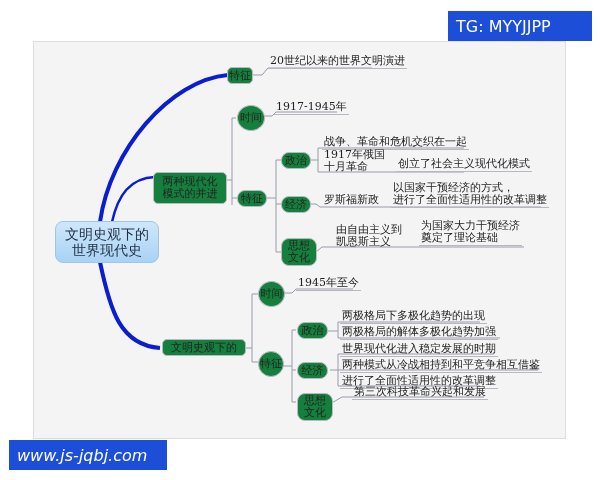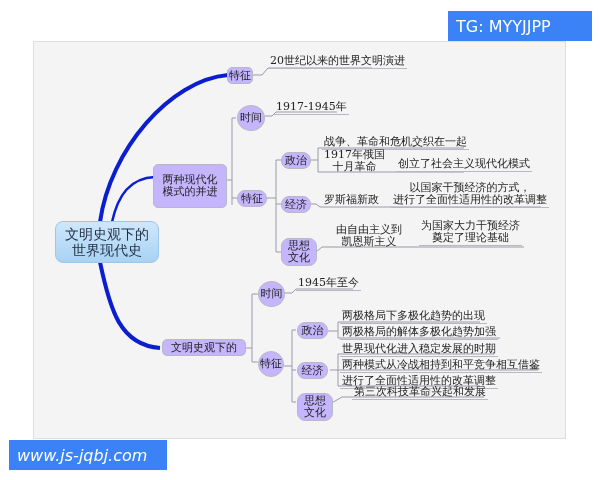--- a/index.html
+++ b/index.html
@@ -1,34 +1,34 @@
 <!DOCTYPE html>
 <html><head>
   <meta charset="utf-8">
   <style>
     html, body { margin:0; padding:0; }
     body { width:600px; height:480px; background:#ffffff; position:relative; overflow:hidden;
            font-family:"DejaVu Serif","Liberation Serif",serif; color:#222; }
     .canvas { position:absolute; left:33px; top:41px; width:533px; height:398px;
               background:#f4f4f5; border:1px solid #dedede; box-sizing:border-box; }
     svg.links { position:absolute; left:0; top:0; width:600px; height:480px; pointer-events:none; }
-    .box { position:absolute; background:#c4b5fd; border:1px solid #b9b9c4; border-radius:5px;
+    .box { position:absolute; background:#15803d; border:1px solid #b9b9c4; border-radius:5px;
            font-size:11px; line-height:12px; text-align:center; box-sizing:border-box;
            display:flex; align-items:center; justify-content:center; }
     .circle { border-radius:50%; }
     .hex { border-radius:8px; }
     .root { position:absolute; left:55px; top:221px; width:104px; height:42px;
             background:linear-gradient(#cfe7fb,#a8d2f3); border:1px solid #9cc6ea; border-radius:8px;
             font-size:14px; line-height:16px; text-align:center; display:flex; align-items:center;
             justify-content:center; color:#1f2e44; box-sizing:border-box; }
     .leaf { position:absolute; font-size:11px; line-height:12px; white-space:nowrap;
             border-bottom:1px solid #b8b8c2; padding:0 2px 1px 2px; }
     .leaf.nb { border-bottom:none; }
-    .multi { white-space:pre;text-align:center; }
-    .wm { position:absolute; background:#3b82f6; color:#fff; font-family:"DejaVu Sans","Liberation Sans",sans-serif;
+    .multi { white-space:pre; }
+    .wm { position:absolute; background:#1d4ed8; color:#fff; font-family:"DejaVu Sans","Liberation Sans",sans-serif;
           font-size:16px; display:flex; align-items:center; padding:0 8px; box-sizing:border-box; }
   </style>
 </head>
 <body>
 
 <div class="canvas"></div>
 
 <svg class="links" viewBox="0 0 600 480">
 
   <path d="M100,222 C110,150 170,80 228,75" stroke="#0a1ed0" stroke-width="4" fill="none"></path>
@@ -54,21 +54,21 @@
   <path d="M330,370 L338,370 M338,354 L338,386 M338,354 L494,354 M338,370 L538,370 M338,386 L480,386" stroke="#9a9aaa" stroke-width="1" fill="none"></path>
   <path d="M330,404 L342,397 L484,397" stroke="#9a9aaa" stroke-width="1" fill="none"></path>
 </svg>
 
 <div class="root multi">文明史观下的
 世界现代史</div>
 
 <div class="box" style="left:227px;top:67px;width:26px;height:17px;">特征</div>
 <div class="leaf" style="left:268px;top:55px;">20世纪以来的世界文明演进</div>
 
-<div class="box multi" style="left:153px;top:164px;width:74px;height:44px;">两种现代化
+<div class="box multi" style="left:153px;top:172px;width:74px;height:32px;">两种现代化
 模式的并进</div>
 <div class="box circle" style="left:237px;top:105px;width:28px;height:26px;">时间</div>
 <div class="leaf" style="left:274px;top:101px;">1917-1945年</div>
 <div class="box" style="left:237px;top:190px;width:30px;height:17px;border-radius:8px;">特征</div>
 
 <div class="box hex" style="left:281px;top:152px;width:30px;height:17px;">政治</div>
 <div class="leaf" style="left:322px;top:136px;">战争、革命和危机交织在一起</div>
 <div class="leaf nb multi" style="left:322px;top:149px;">1917年俄国
 十月革命</div>
 <div class="leaf" style="left:396px;top:158px;">创立了社会主义现代化模式</div>

